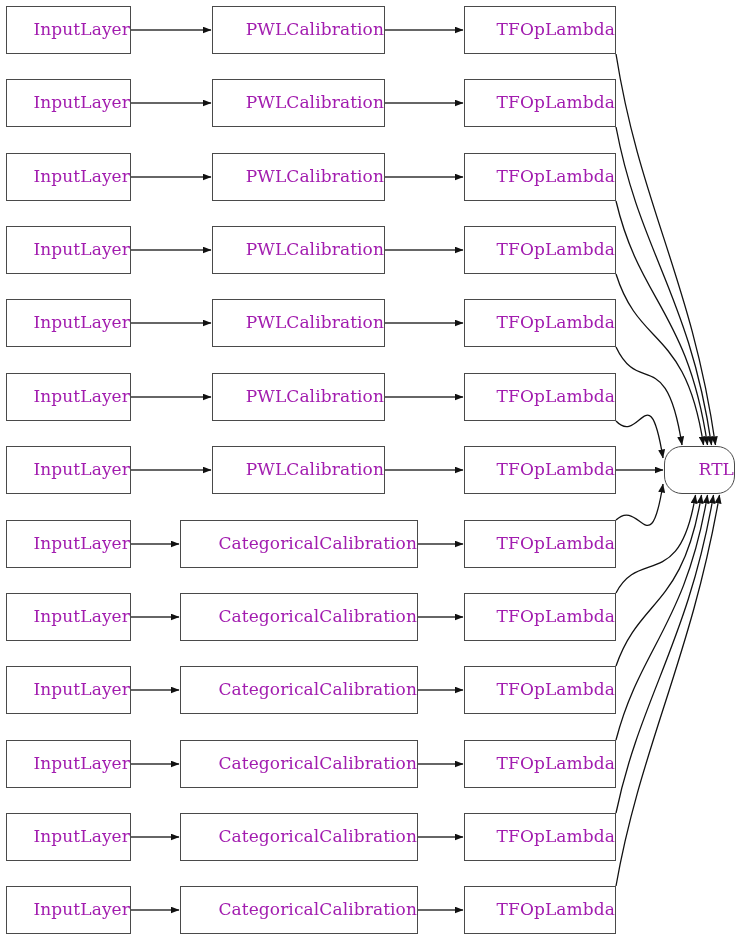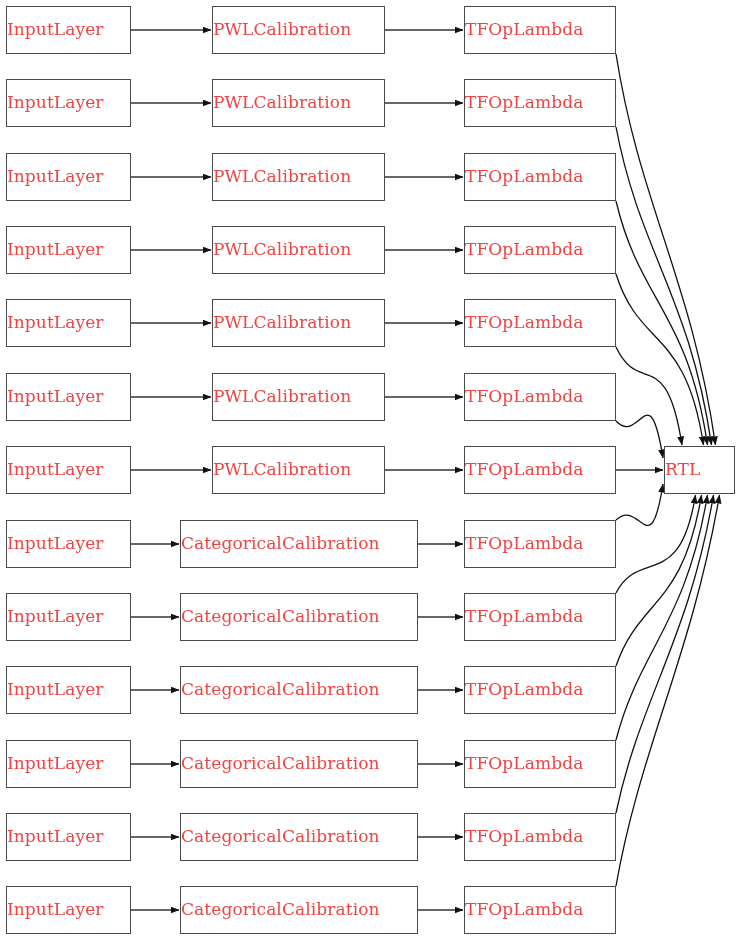--- a/index.html
+++ b/index.html
@@ -25,22 +25,22 @@
     height: 940px;
     pointer-events: none;
   }
   .node {
     position: absolute;
     box-sizing: border-box;
     border: 1.4px solid #4a4a4a;
     background: #ffffff;
     display: flex;
     align-items: center;
-    justify-content: flex-start;
-    color: #ef4444;
+    justify-content: flex-end;
+    color: #a21caf;
     font-size: 17px;
     line-height: 1;
     white-space: nowrap;
     letter-spacing: 0.1px;
   }
   .node-label {
     display: block;
     padding-bottom: 1px;
   }
 </style>
@@ -209,17 +209,17 @@
       </div>
       <div class="node" style="left: 6px; top: 886px; width: 125px; height: 48px;">
         <span class="node-label">InputLayer</span>
       </div>
       <div class="node" style="left: 180px; top: 886px; width: 238px; height: 48px;">
         <span class="node-label">CategoricalCalibration</span>
       </div>
       <div class="node" style="left: 464px; top: 886px; width: 152px; height: 48px;">
         <span class="node-label">TFOpLambda</span>
       </div>
-      <div class="node" style="left: 664px; top: 446px; width: 71px; height: 48px;">
+      <div class="node" style="left: 664px; top: 446px; width: 71px; height: 48px; border-radius: 18px;">
         <span class="node-label">RTL</span>
       </div>
     </div>
 </div>
 
 </body></html>

